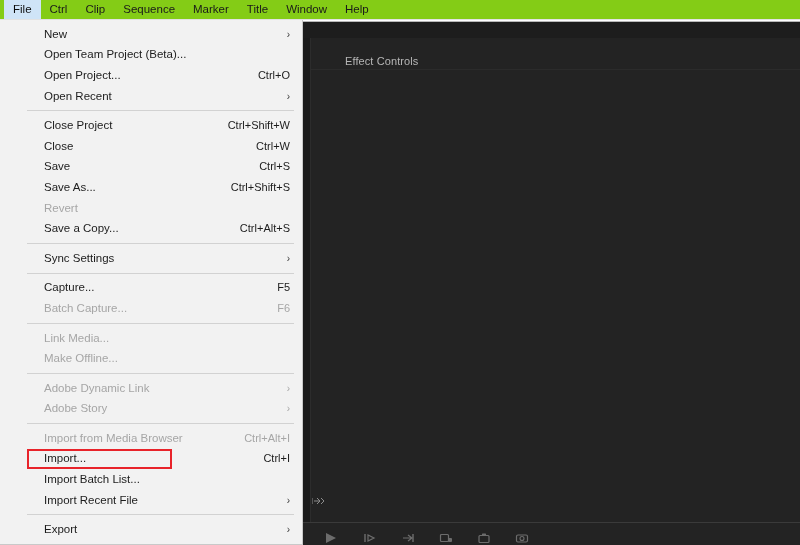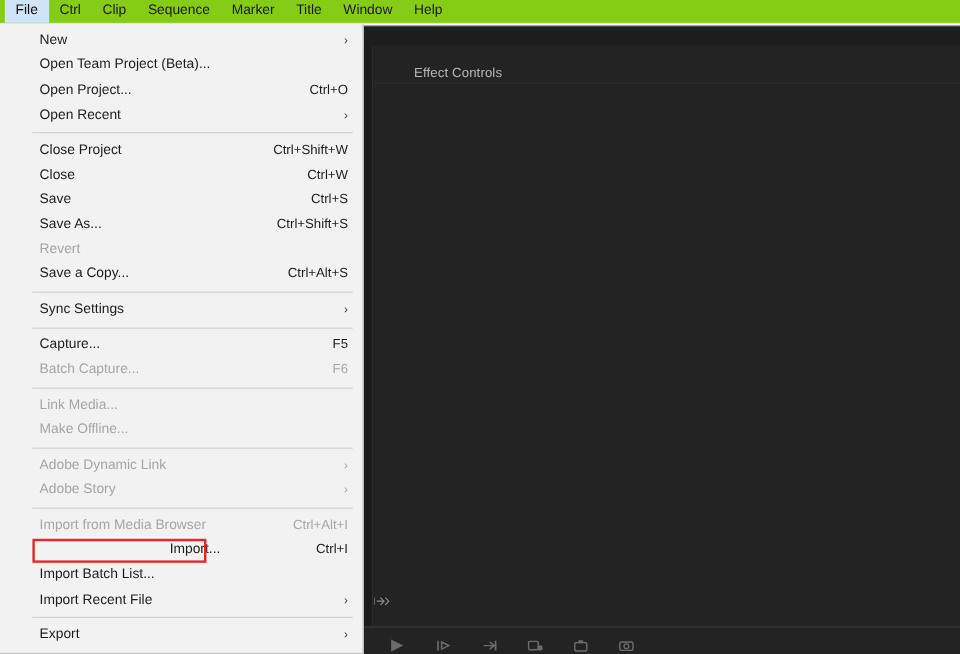--- a/index.html
+++ b/index.html
@@ -153,21 +153,21 @@
     padding-top: 4px;
     font-size: 11.5px;
     color: #1c1c1c;
     overflow: hidden;
   }
   .menu-item {
     position: relative;
     height: 20.6px;
     display: flex;
     align-items: center;
-    padding-left: 33px;
+    padding-left: 44px;
     padding-right: 10px;
     white-space: nowrap;
     box-sizing: border-box;
   }
   .menu-item .mi-label {
     flex: 0 0 auto;
     line-height: 13px;
   }
   .menu-item .mi-shortcut {
     position: absolute;
@@ -183,21 +183,20 @@
     color: #3a3a3a;
     line-height: 13px;
   }
   .menu-item.disabled .mi-label,
   .menu-item.disabled .mi-shortcut,
   .menu-item.disabled .mi-arrow {
     color: #a6a6a6;
   }
   .menu-item.highlighted {
     outline: none;
-    justify-content: center;
   }
   .menu-item.highlighted::after {
     content: "";
     position: absolute;
     left: 27px;
     right: 130px;
     top: 0px;
     bottom: 0px;
     border: 2px solid #e8232a;
     box-sizing: border-box;

